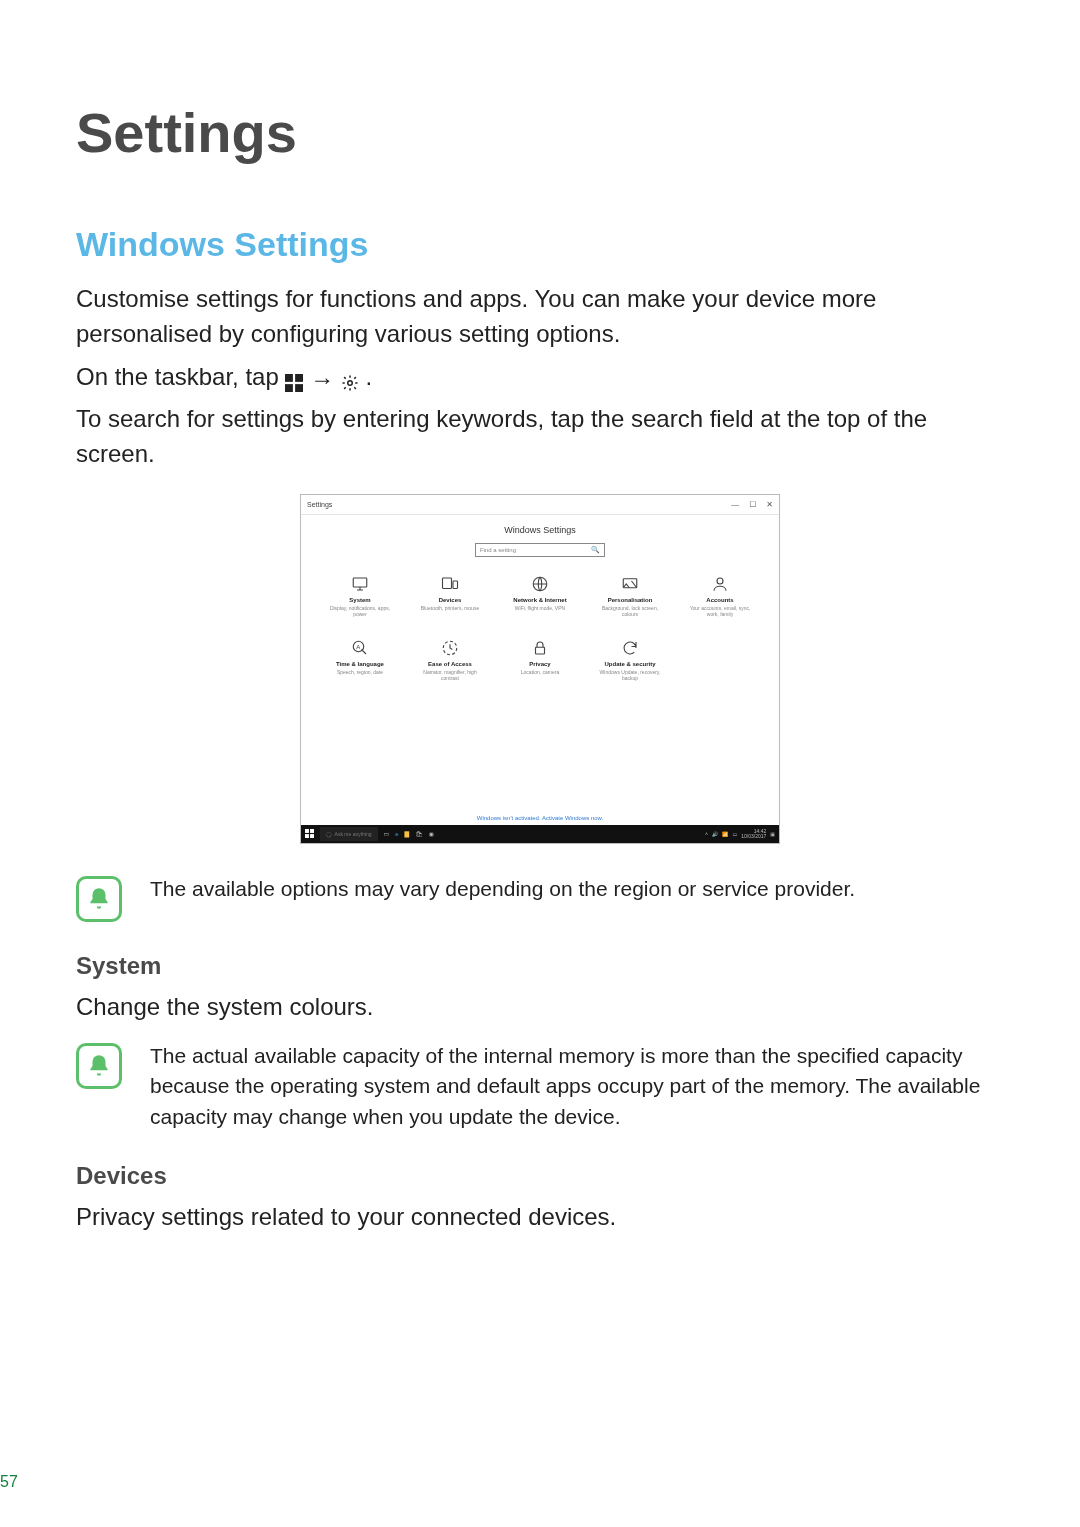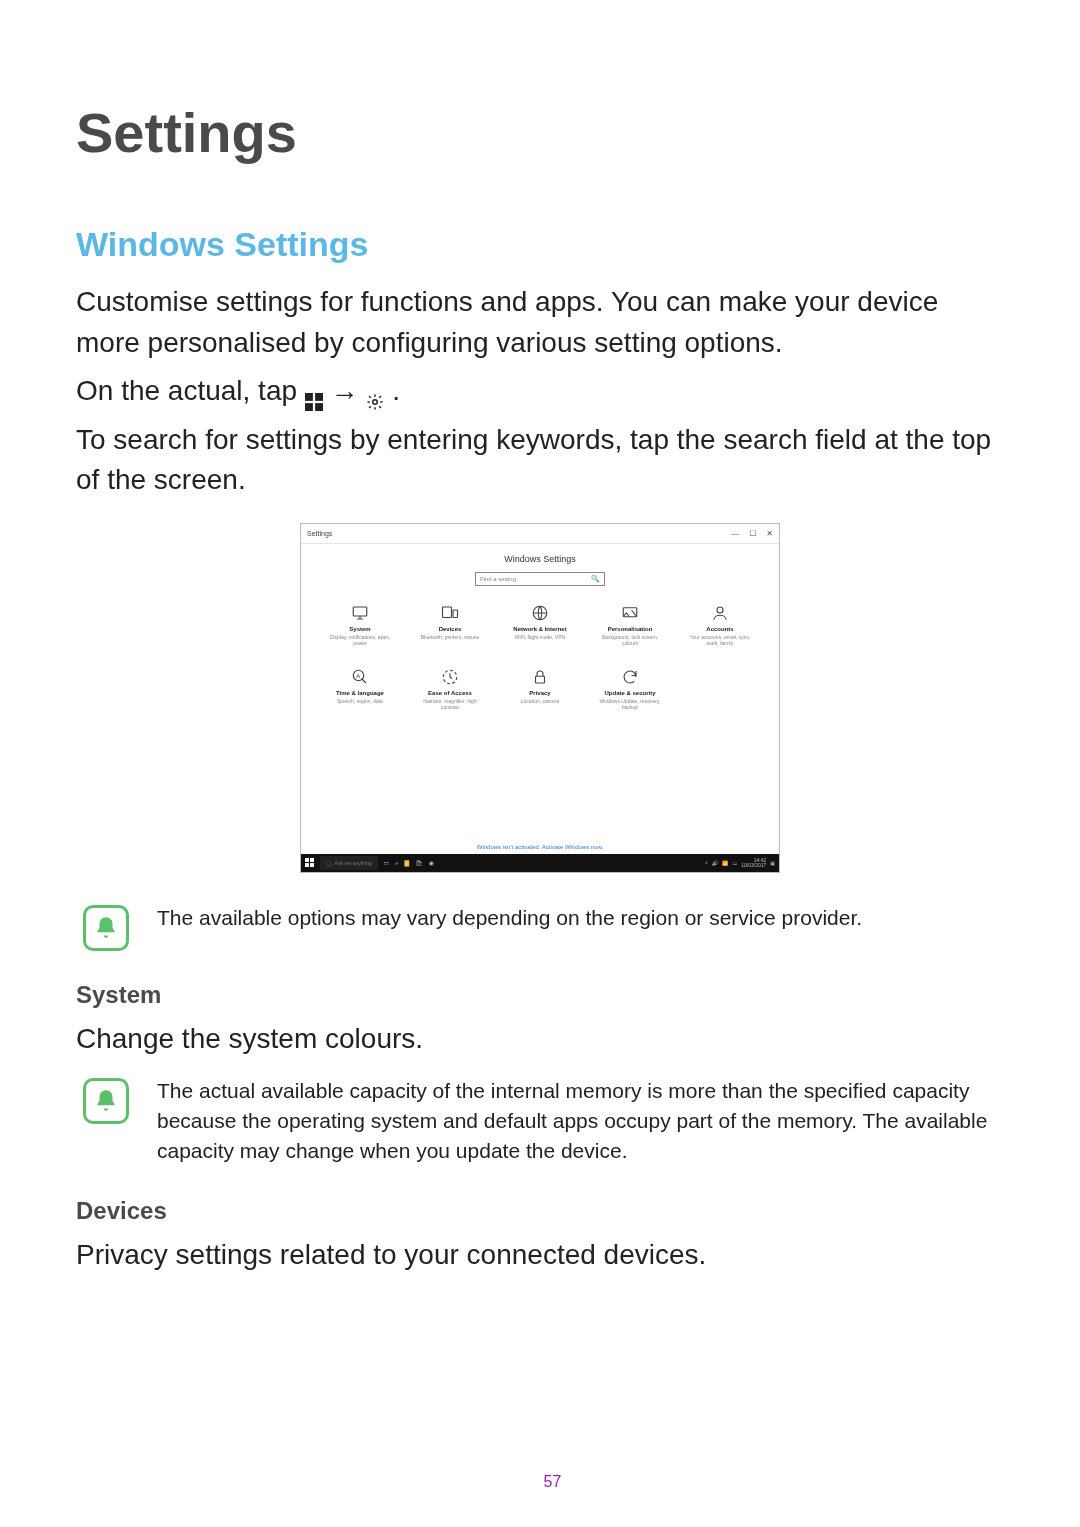--- a/index.html
+++ b/index.html
@@ -18,21 +18,21 @@
     color: #4a4a4a;
     margin-bottom: 60px;
   }
   h2.section-title {
     font-size: 34px;
     font-weight: bold;
     color: #5ab7e6;
     margin-bottom: 18px;
   }
   p.body {
-    font-size: 28px;
+    font-size: 24px;
     line-height: 1.45;
     color: #222;
     margin-bottom: 8px;
   }
   .inline-icon {
     display: inline-block;
     vertical-align: middle;
     width: 18px;
     height: 18px;
     position: relative;
@@ -152,21 +152,21 @@
     color: #777;
     border-radius: 1px;
   }
   .win-taskbar .tray { margin-left: auto; display: flex; align-items: center; gap: 4px; font-size: 5px;}
   .win-taskbar .clock { text-align: right; line-height: 1; font-size: 5px; }
 
   .note-block {
     display: flex;
     align-items: flex-start;
     gap: 28px;
-    margin: 16px 0 30px 7px;
+    margin: 16px 0 30px 0;
   }
   .note-icon {
     width: 46px;
     height: 46px;
     border: 3px solid #5cc06a;
     border-radius: 10px;
     display: flex;
     align-items: center;
     justify-content: center;
     flex-shrink: 0;
@@ -181,37 +181,35 @@
     font-size: 24px;
     font-weight: bold;
     color: #4a4a4a;
     margin-top: 14px;
     margin-bottom: 10px;
   }
   .page-number {
     position: absolute;
     bottom: 36px;
     left: 0; right: 0;
-    text-align: center;
     font-size: 16px;
-    color: #a21caf;
-    padding-left: 25px;
+    color: #15803d;
   }
 </style>
 </head>
 <body>
 
 <h1 class="page-title">Settings</h1>
 
 <h2 class="section-title">Windows Settings</h2>
 
 <p class="body">Customise settings for functions and apps. You can make your device more personalised by configuring various setting options.</p>
 
 <p class="body">
-  <span>On the actual, tap </span>
+  <span>On the taskbar, tap </span>
   <span class="inline-icon">
     <svg viewBox="0 0 16 16" width="18" height="18">
         <rect x="0" y="0" width="7" height="7" fill="#222"></rect>
         <rect x="9" y="0" width="7" height="7" fill="#222"></rect>
         <rect x="0" y="9" width="7" height="7" fill="#222"></rect>
         <rect x="9" y="9" width="7" height="7" fill="#222"></rect>
       </svg>
   </span>
   <span> → </span>
   <span class="inline-icon">

